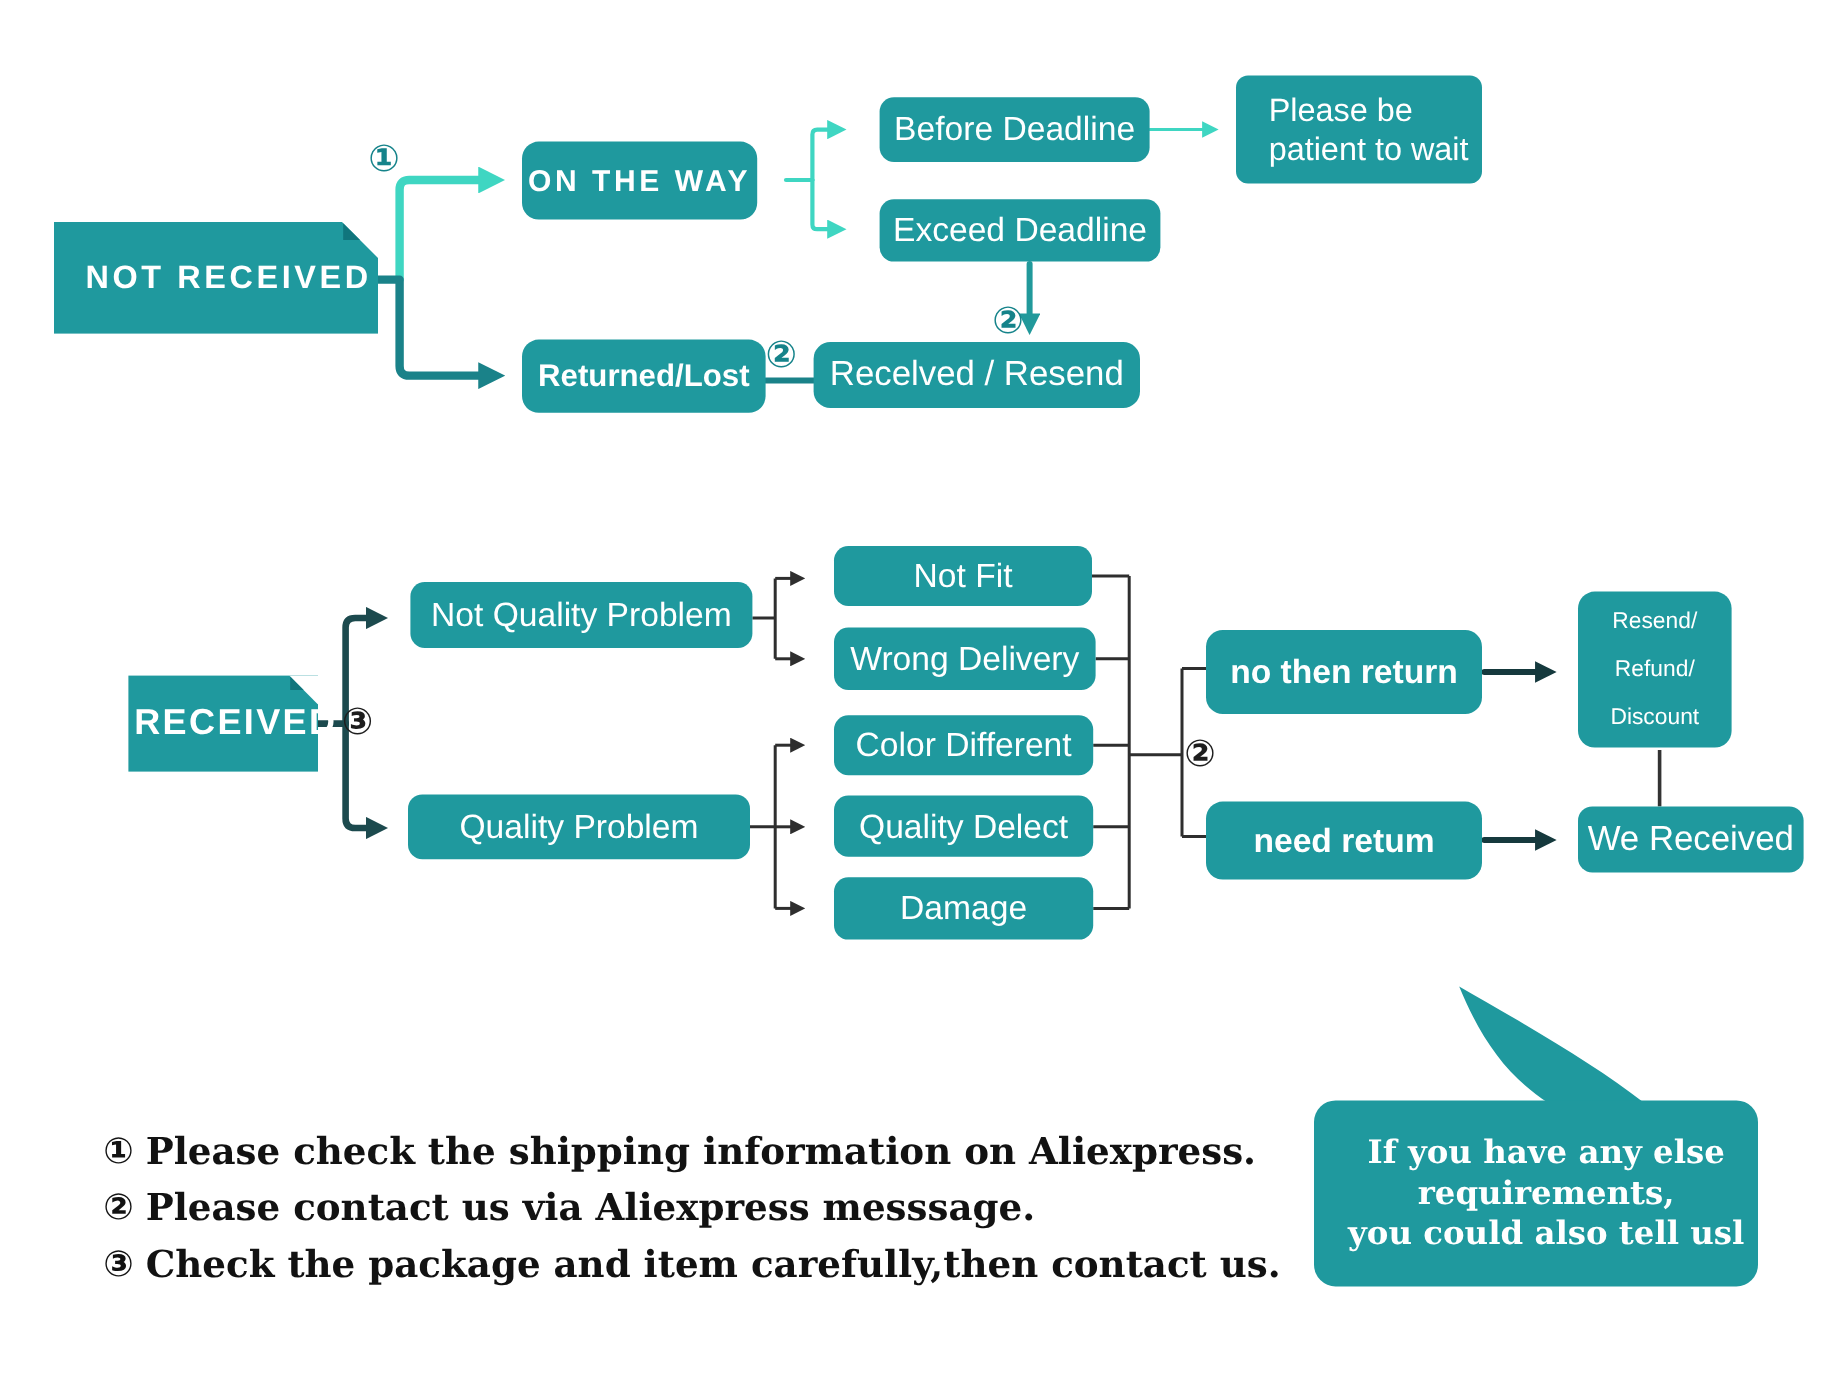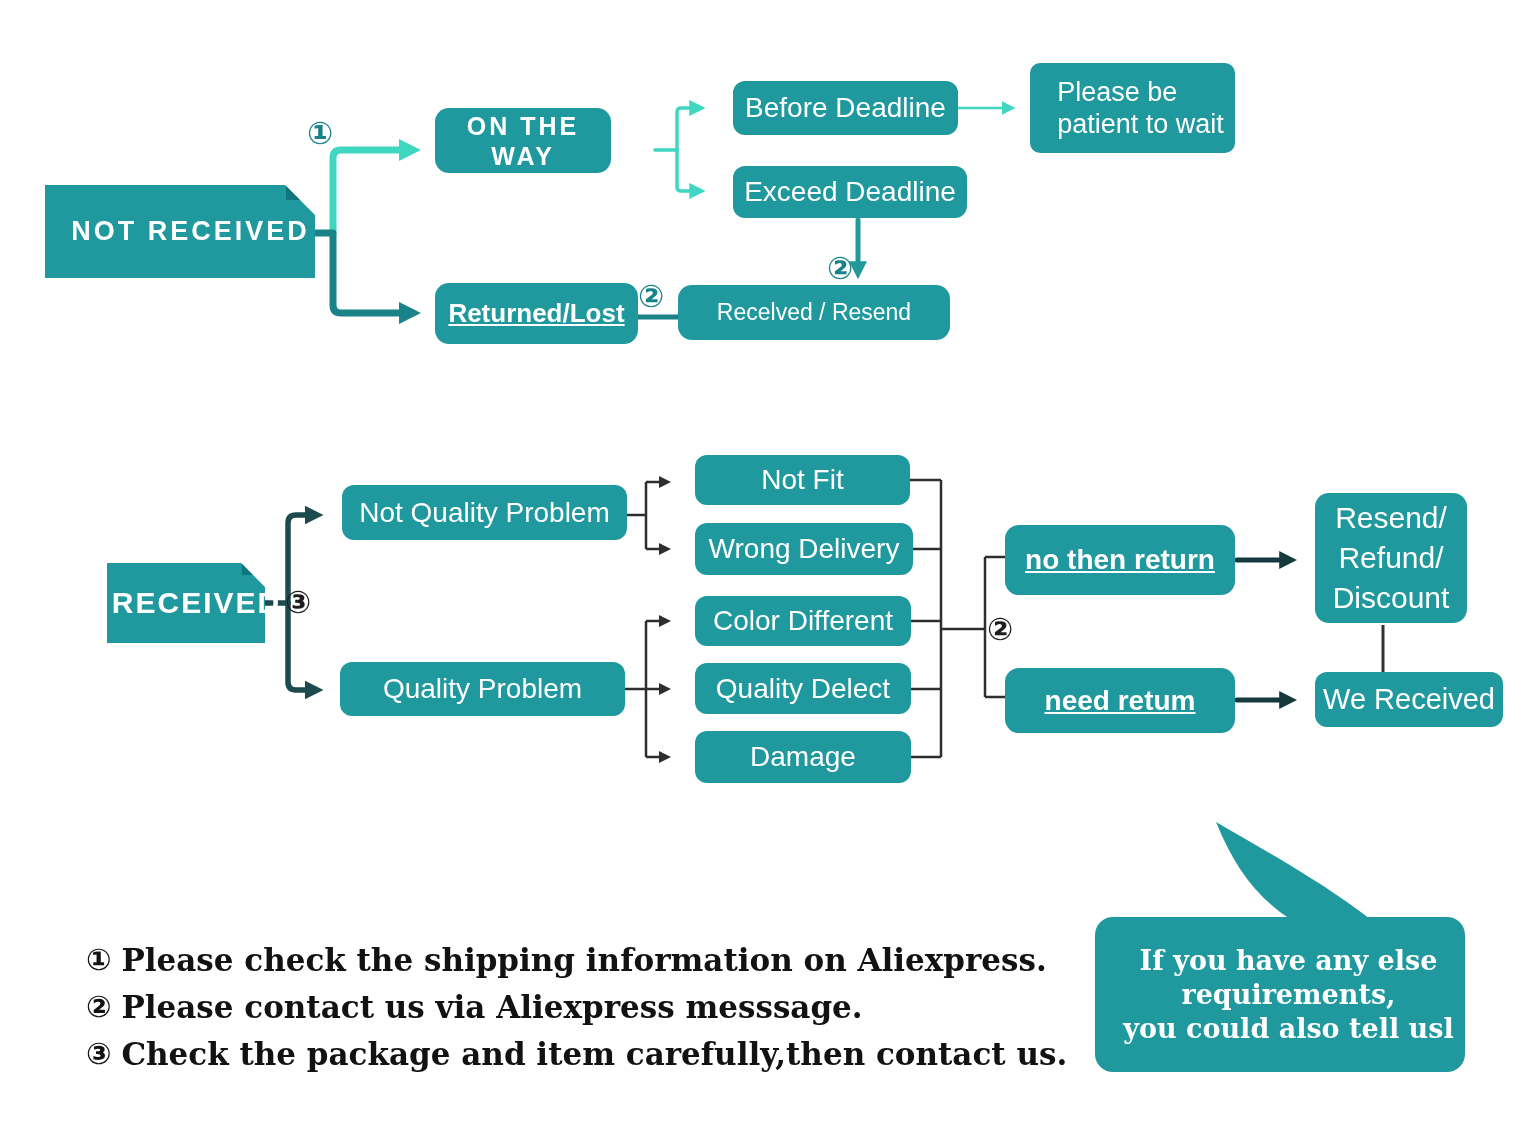--- a/index.html
+++ b/index.html
@@ -22,21 +22,21 @@
   .node{
     position:absolute;display:flex;align-items:center;justify-content:center;
     background:var(--box-teal);color:#ffffff;border-radius:12px;
     font-size:28px;line-height:1.2;text-align:center;box-sizing:border-box;
   }
   .node.r14{border-radius:14px;}
   .node.doc{border-radius:0;padding-left:21px;}
   .node .fold{position:absolute;top:0;right:0;}
   .caps{letter-spacing:3px;font-weight:700;font-size:27px;}
   .caps-sm{letter-spacing:2px;font-weight:700;font-size:30px;}
-  .bold{font-weight:700;text-decoration:underline;}
+  .bold{font-weight:700;}
   .pre{white-space:pre-line;}
   .left-text{justify-content:center;text-align:left;padding-left:16px;}
   .badge{
     position:absolute;transform:translate(-50%,-50%);
     font-family:"DejaVu Sans",sans-serif;font-weight:700;font-size:31px;
     color:var(--badge-teal);line-height:1;
   }
   .badge.dark{color:var(--badge-dark);}
   .notes{
     position:absolute;left:86px;top:936px;
@@ -123,42 +123,42 @@
   </svg>
 
   <div class="node doc caps" style="left:45px;top:185px;width:270px;height:93px">
     <span>NOT RECEIVED</span>
     <svg class="fold" width="30" height="30" viewBox="0 0 30 30">
         <polygon points="0,0 30,0 30,30" fill="#ffffff"></polygon>
         <polygon points="1,1 15,15 1,15" fill="#10757C"></polygon>
       </svg>
   </div>
 
-  <div class="node r14 caps" style="left:435px;top:108px;width:176px;height:65px;font-size:25px">
+  <div class="node r14 caps" style="left:435px;top:118px;width:196px;height:65px;font-size:25px">
     <span>ON THE WAY</span>
   </div>
 
   <div class="node" style="left:733px;top:81px;width:225px;height:54px">
     <span>Before Deadline</span>
   </div>
 
   <div class="node pre left-text" style="left:1030px;top:63px;width:205px;height:90px;border-radius:10px;font-size:27px">
     <span>Please be
 patient to wait</span>
   </div>
 
   <div class="node" style="left:733px;top:166px;width:234px;height:52px">
     <span>Exceed Deadline</span>
   </div>
 
   <div class="node r14 bold" style="left:435px;top:283px;width:203px;height:61px;font-size:26px">
     <span>Returned/Lost</span>
   </div>
 
-  <div class="node r14" style="left:678px;top:285px;width:272px;height:55px;font-size:23px">
+  <div class="node r14" style="left:678px;top:285px;width:272px;height:55px;font-size:29px">
     <span>Recelved / Resend</span>
   </div>
 
   <div class="node doc caps-sm" style="left:107px;top:563px;width:158px;height:80px">
     <span>RECEIVED</span>
     <svg class="fold" width="24" height="24" viewBox="0 0 30 30">
         <polygon points="0,0 30,0 30,30" fill="#ffffff"></polygon>
         <polygon points="1,1 15,15 1,15" fill="#10757C"></polygon>
       </svg>
   </div>
@@ -192,21 +192,21 @@
   </div>
 
   <div class="node r14 bold" style="left:1005px;top:525px;width:230px;height:70px">
     <span>no then return</span>
   </div>
 
   <div class="node r14 bold" style="left:1005px;top:668px;width:230px;height:65px">
     <span>need retum</span>
   </div>
 
-  <div class="node r14 pre" style="left:1315px;top:493px;width:152px;height:130px;font-size:30px;line-height:40px">
+  <div class="node r14 pre" style="left:1315px;top:493px;width:128px;height:130px;font-size:19px;line-height:40px">
     <span>Resend/
 Refund/
 Discount</span>
   </div>
 
   <div class="node" style="left:1315px;top:672px;width:188px;height:55px;font-size:29px">
     <span>We Received</span>
   </div>
 
   <span class="badge" style="left:320px;top:133px">①</span>

